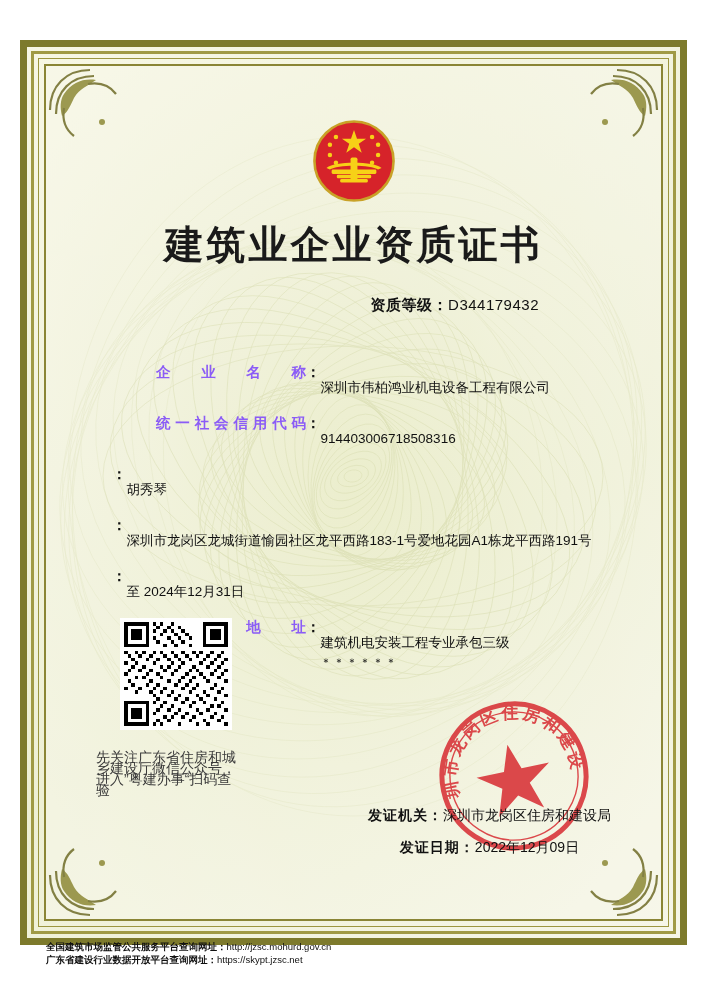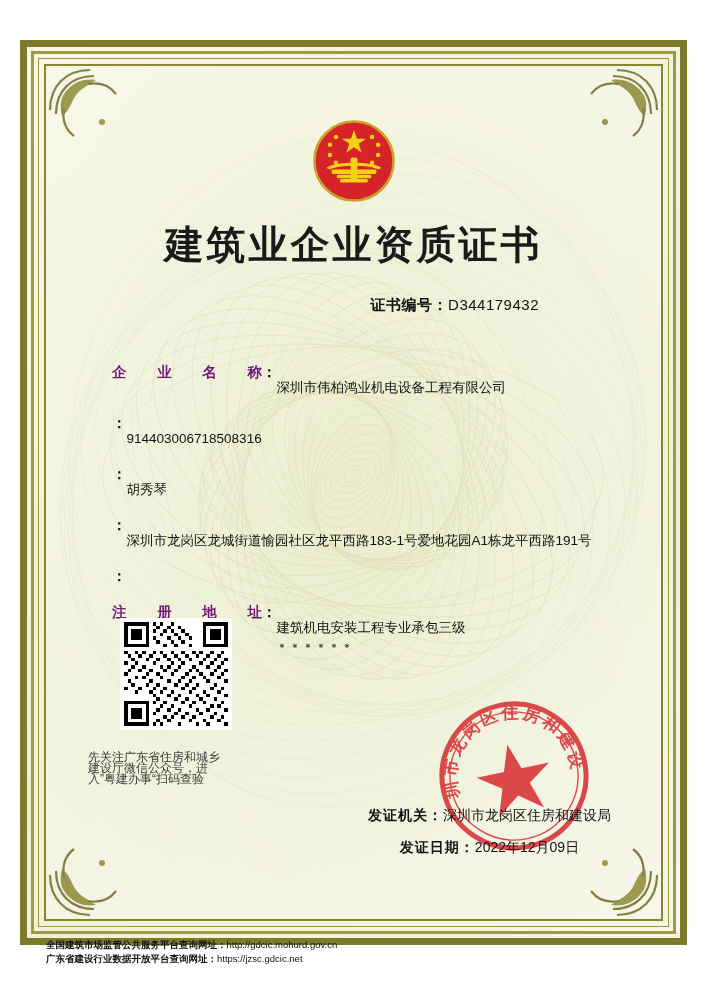--- a/index.html
+++ b/index.html
@@ -68,37 +68,37 @@
     font-size:15px;color:#111;letter-spacing:.5px;white-space:nowrap;
   }
   .cert-no .lbl{font-weight:bold;}
 
   
   .fields{
     position:absolute;left:112px;top:363px;width:500px;
   }
   .row{display:flex;margin-bottom:17px;align-items:flex-start;}
   .row .label{
-    width:150px;flex:0 0 150px;font-size:14.5px;font-weight:bold;color:#701a75;
-    text-align:justify;text-align-last:justify;line-height:19px;
+    width:150px;flex:0 0 150px;font-size:14.5px;font-weight:bold;color:#8b5cf6;
+    text-align:justify;text-align-last:justify;line-height:19px;margin-left:44px;
   }
   .row .colon{flex:0 0 10px;font-size:14.5px;font-weight:bold;color:#111;line-height:19px;}
   .row .value{
     flex:1;font-size:13.5px;color:#111;line-height:19px;word-break:break-all;margin-top:15px;
   }
   .row .value .stars{display:block;font-size:11px;letter-spacing:2px;color:#111;margin-top:1px;}
 
   
   .qr-box{
     position:absolute;left:120px;top:618px;width:112px;height:112px;background:#fff;
     padding:4px;box-sizing:border-box;
   }
   .qr-note{
-    position:absolute;left:88px;top:752px;width:142px;
-    font-size:12px;color:#3a3a3a;line-height:11px;
+    position:absolute;left:96px;top:752px;width:142px;
+    font-size:14px;color:#3a3a3a;line-height:11px;
   }
 
   
   .issue{
     position:absolute;right:96px;top:770px;text-align:center;margin-top:37px;
   }
   .issue .iline{font-size:14px;color:#111;margin-bottom:14px;white-space:nowrap;}
   .issue .iline .ilbl{font-weight:bold;letter-spacing:1px;}
 
   
@@ -106,21 +106,21 @@
     position:absolute;left:434px;top:696px;width:160px;height:160px;
     opacity:.82;pointer-events:none;
   }
 
   
   .footer{
     position:absolute;left:46px;bottom:34px;width:615px;
     font-size:9.5px;color:#111;line-height:13px;
   }
   .footer .fline{white-space:nowrap;}
-  .footer .fl-label{font-weight:bold;font-family:Liberation Serif, serif;}
+  .footer .fl-label{font-weight:bold;}
 </style>
 </head>
 <body>
 
 <div id="cert">
 
   <div class="frame-outer"></div>
   <div class="frame-mid"></div>
   <div class="frame-inner"></div>
   <div class="frame-inner2"></div>
@@ -267,48 +267,50 @@
         <rect x="34" y="71" width="32" height="4" rx="1.5"></rect>
         <rect x="46" y="46" width="8" height="26" rx="2"></rect>
         <path d="M18 58 C26 50 74 50 82 58 L78 60 C70 54 30 54 22 60 Z"></path>
       </g>
     </svg>
   </div>
 
   <div class="title">建筑业企业资质证书</div>
 
   <div class="cert-no">
-    <span class="lbl">证书编号：</span><span>D344179432</span>
+    <span class="lbl">资质等级：</span><span>D344179432</span>
   </div>
 
   <div class="fields">
 
     <div class="row">
       <div class="label">企业名称</div>
       <div class="colon">：</div>
       <div class="value">深圳市伟柏鸿业机电设备工程有限公司</div>
     </div>
 
     <div class="row">
+      <div class="label">统一社会信用代码</div>
       <div class="colon">：</div>
       <div class="value">914403006718508316</div>
     </div>
 
     <div class="row">
       <div class="colon">：</div>
       <div class="value">胡秀琴</div>
     </div>
 
     <div class="row">
       <div class="colon">：</div>
       <div class="value">深圳市龙岗区龙城街道愉园社区龙平西路183-1号爱地花园A1栋龙平西路191号</div>
     </div>
 
     <div class="row">
       <div class="colon">：</div>
+      <div class="value">至 2024年12月31日</div>
     </div>
 
     <div class="row">
       <div class="label">注册地址</div>
       <div class="colon">：</div>
       <div class="value">
         <span>建筑机电安装工程专业承包三级</span>
         <span class="stars">＊＊＊＊＊＊</span>
       </div>
     </div>
@@ -529,20 +531,20 @@
     <div class="iline">
       <span class="ilbl">发证机关：</span><span>深圳市龙岗区住房和建设局</span>
     </div>
     <div class="iline">
       <span class="ilbl">发证日期：</span><span>2022年12月09日</span>
     </div>
   </div>
 
   <div class="footer">
     <div class="fline">
-      <span class="fl-label">全国建筑市场监管公共服务平台查询网址：</span><span>http://gdcic.mohurd.gov.cn</span>
+      <span class="fl-label">全国建筑市场监管公共服务平台查询网址：</span><span>http://jzsc.mohurd.gov.cn</span>
     </div>
     <div class="fline">
-      <span class="fl-label">广东省建设行业数据开放平台查询网址：</span><span>https://jzsc.gdcic.net</span>
+      <span class="fl-label">广东省建设行业数据开放平台查询网址：</span><span>https://skypt.jzsc.net</span>
     </div>
   </div>
 
 </div>
 
 </body></html>

